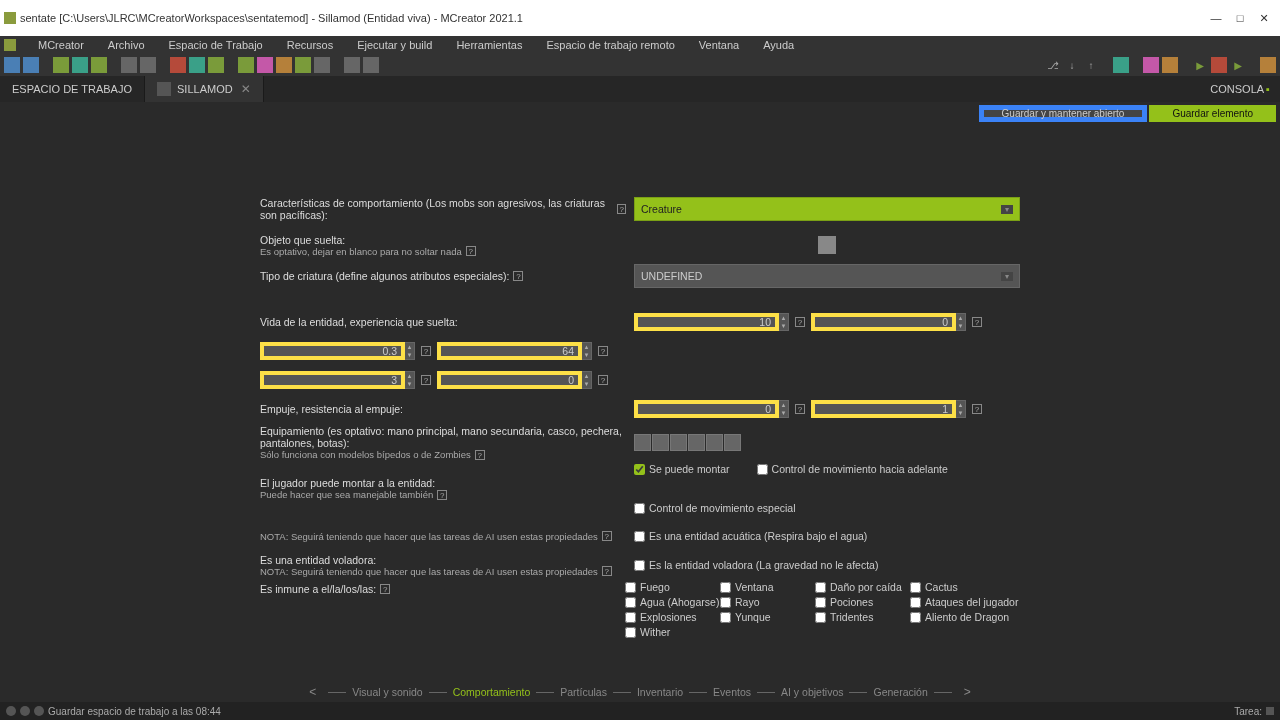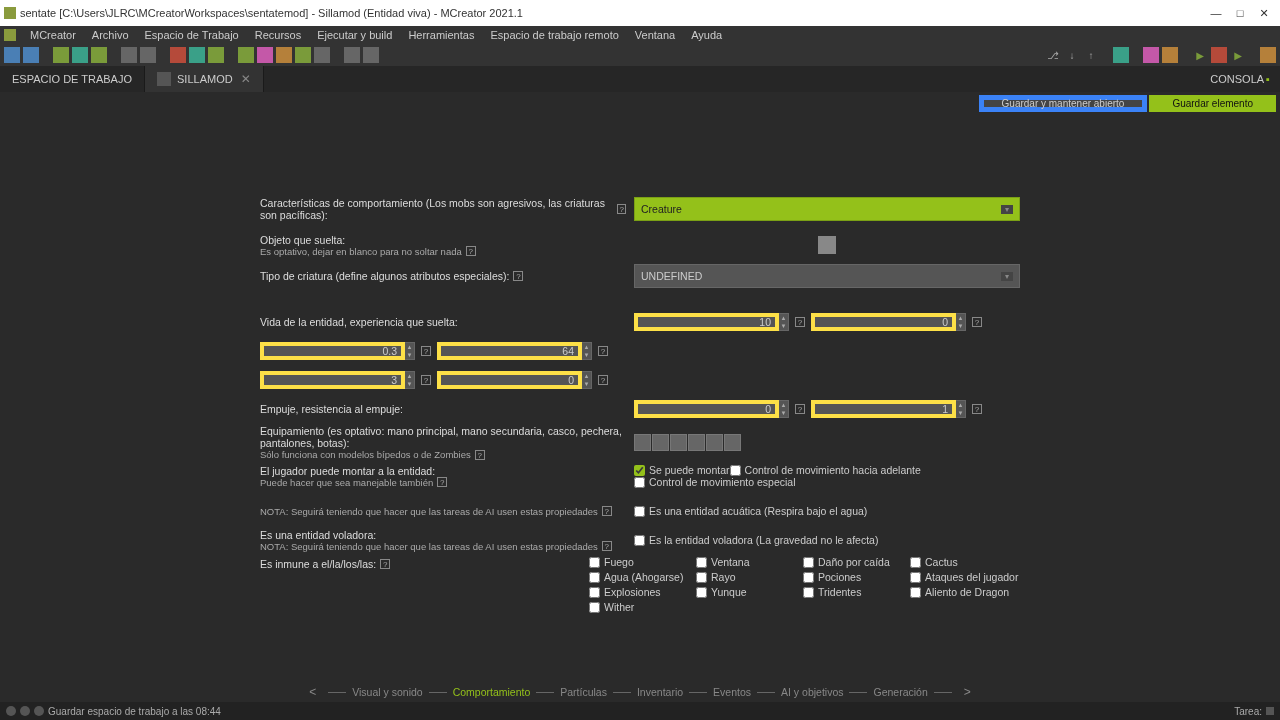--- a/index.html
+++ b/index.html
@@ -1,25 +1,25 @@
 <!DOCTYPE html>
 <html><head>
 <meta charset="utf-8">
 <style>
 * { margin: 0; padding: 0; box-sizing: border-box; font-family: "Segoe UI", Tahoma, sans-serif; }
 body { background: #2a2a2a; color: #ccc; font-size: 11px; width: 1280px; height: 720px; overflow: hidden; position: relative; }
 
-.titlebar { height: 26px; background: #fff; color: #333; display: flex; align-items: center; padding: 0 4px; font-size: 11px; }
+.titlebar { height: 36px; background: #fff; color: #333; display: flex; align-items: center; padding: 0 4px; font-size: 11px; }
 .titlebar .icon { width: 12px; height: 12px; background: #8a9b3d; margin-right: 4px; }
 .titlebar .spacer { flex: 1; }
 .titlebar .winbtn { width: 24px; height: 14px; display: flex; align-items: center; justify-content: center; font-size: 11px; color: #333; }
 
 .menubar { height: 18px; background: #333; display: flex; align-items: center; padding: 0 4px; font-size: 11px; }
 .menubar .micon { width: 12px; height: 12px; background: #8a9b3d; margin-right: 6px; }
-.menubar .mitem { padding: 0 8px; color: #ccc; }
+.menubar .mitem { padding: 0 8px; color: #ccc; margin-left: 8px; }
 
 .toolbar { height: 22px; background: #333; display: flex; align-items: center; padding: 0 4px; gap: 3px; }
 .toolbar .tbtn { width: 16px; height: 16px; display: flex; align-items: center; justify-content: center; font-size: 10px; }
 .toolbar .tsep { width: 8px; }
 .toolbar .tspacer { flex: 1; }
 .ic-blue{background:#4a7fb5;} .ic-green{background:#7a9b3a;} .ic-orange{background:#b5803a;}
 .ic-pink{background:#c458a8;} .ic-red{background:#b54a3a;} .ic-gray{background:#666;}
 .ic-teal{background:#3aa088;} .ic-play{color:#7a9b3a;} .ic-stop{background:#b54a3a;}
 
 .tabbar { height: 26px; background: #262626; display: flex; align-items: stretch; }
@@ -47,24 +47,24 @@
 .dropdown.green { background: #94c11a; color: #222; border-color: #7ba015; }
 .dropdown::after { content: "▾"; position: absolute; right: 6px; font-size: 8px; color: #888; background: #444; width: 12px; text-align: center; }
 .itemslot { width: 18px; height: 18px; background: #888; }
 .spinbox { display: flex; align-items: center; }
 .spinbox input { width: 145px; height: 18px; background: #555; border: 4px solid #fde047; color: #ccc; text-align: right; padding-right: 4px; font-size: 10.5px; }
 .spinbox .spinbtns { width: 10px; height: 18px; background: #555; border: 1px solid #666; border-left: none; display: flex; flex-direction: column; }
 .spinbox .spinbtns span { flex: 1; font-size: 6px; text-align: center; line-height: 8px; color: #aaa; }
 .qhelp { width: 10px; height: 10px; border: 1px solid #888; font-size: 8px; text-align: center; line-height: 9px; color: #aaa; }
 .slotrow { display: flex; gap: 1px; }
 .slotrow .slot { width: 17px; height: 17px; background: #666; border: 1px solid #777; }
-.cbrow { display: flex; gap: 0; align-items: center; flex: 1; flex-wrap: wrap; }
+.cbrow { display: flex; gap: 27px; align-items: center; flex: 1; flex-wrap: wrap; }
 .cb { display: flex; align-items: center; gap: 4px; font-size: 10.5px; }
 .cb input { width: 11px; height: 11px; accent-color: #94c11a; }
-.immunegrid { display: grid; grid-template-columns: 95px 95px 95px 110px; gap: 3px 12px; }
+.immunegrid { display: grid; grid-template-columns: 95px 95px 95px 110px; gap: 3px 0; }
 
 .wizard { position: absolute; bottom: 18px; left: 0; right: 0; height: 20px; display: flex; align-items: center; justify-content: center; gap: 6px; font-size: 10.5px; }
 .wizard .nav { color: #888; font-size: 12px; padding: 0 6px; }
 .wizard .step { color: #888; }
 .wizard .step.active { color: #94c11a; }
 .wizard .line { width: 18px; height: 1px; background: #666; }
 
 .statusbar { position: absolute; bottom: 0; left: 0; right: 0; height: 18px; background: #222; display: flex; align-items: center; padding: 0 6px; font-size: 10px; color: #aaa; }
 .statusbar .sic { width: 10px; height: 10px; background: #555; margin-right: 4px; border-radius: 50%; }
 .statusbar .spacer { flex: 1; }

